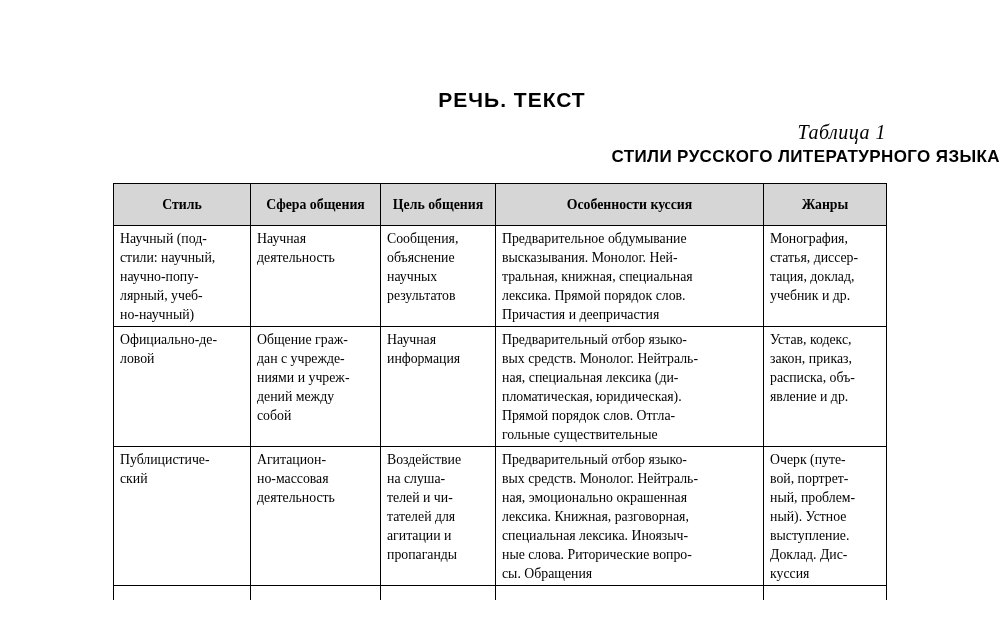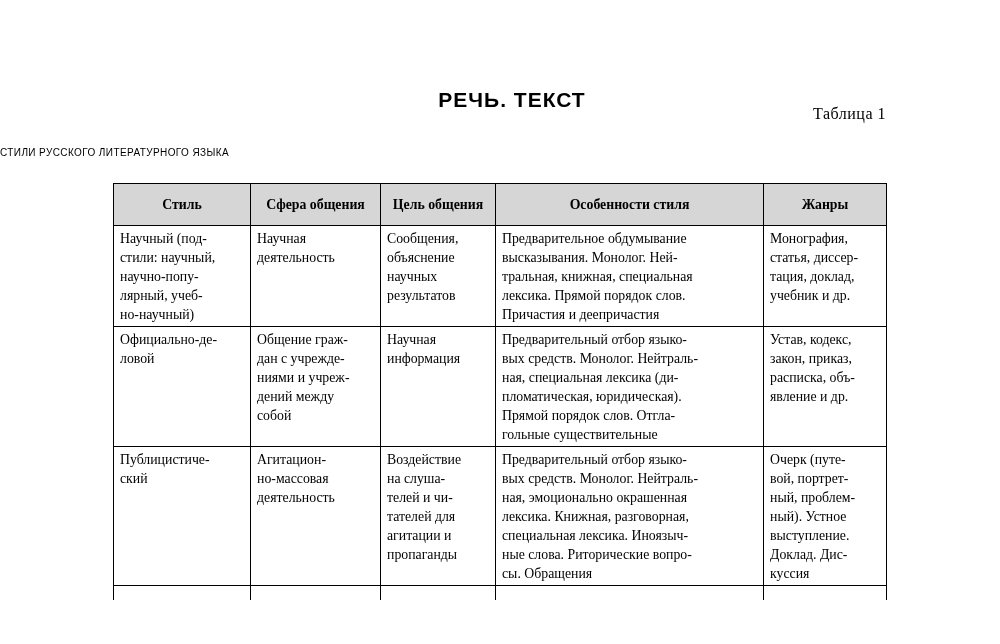--- a/index.html
+++ b/index.html
@@ -20,36 +20,37 @@
     width: 100%;
     text-align: center;
     font-family: "Liberation Sans", sans-serif;
     font-weight: bold;
     font-size: 21px;
     letter-spacing: 1px;
     padding-left: 24px;
   }
   .table-caption {
     position: absolute;
-    top: 105px;
+    top: 121px;
     left: 113px;
     width: 773px;
     text-align: right;
-    font-size: 16px;
+    font-style: italic;
+    font-size: 20px;
     letter-spacing: 0.5px;
   }
   .doc-subtitle {
     position: absolute;
     top: 147px;
     left: 0;
     width: 100%;
-    text-align: left;
+    text-align: right;
     font-family: "Liberation Sans", sans-serif;
-    font-weight: normal;
-    font-size: 10px;
+    font-weight: bold;
+    font-size: 17px;
     letter-spacing: 0.4px;
   }
   table.styles-table {
     position: absolute;
     top: 183px;
     left: 113px;
     width: 773px;
     border-collapse: collapse;
     table-layout: fixed;
   }
@@ -96,21 +97,21 @@
       <col style="width:130px">
       <col style="width:115px">
       <col style="width:268px">
       <col style="width:123px">
     </colgroup>
     <thead>
       <tr>
         <th>Стиль</th>
         <th>Сфера общения</th>
         <th>Цель общения</th>
-        <th>Особенности стиля</th>
+        <th>Особенности куссия</th>
         <th>Жанры</th>
       </tr>
     </thead>
     <tbody>
       <tr class="row-1">
         <td>Научный (под-
 стили: научный,
 научно-попу-
 лярный, учеб-
 но-научный)</td>

